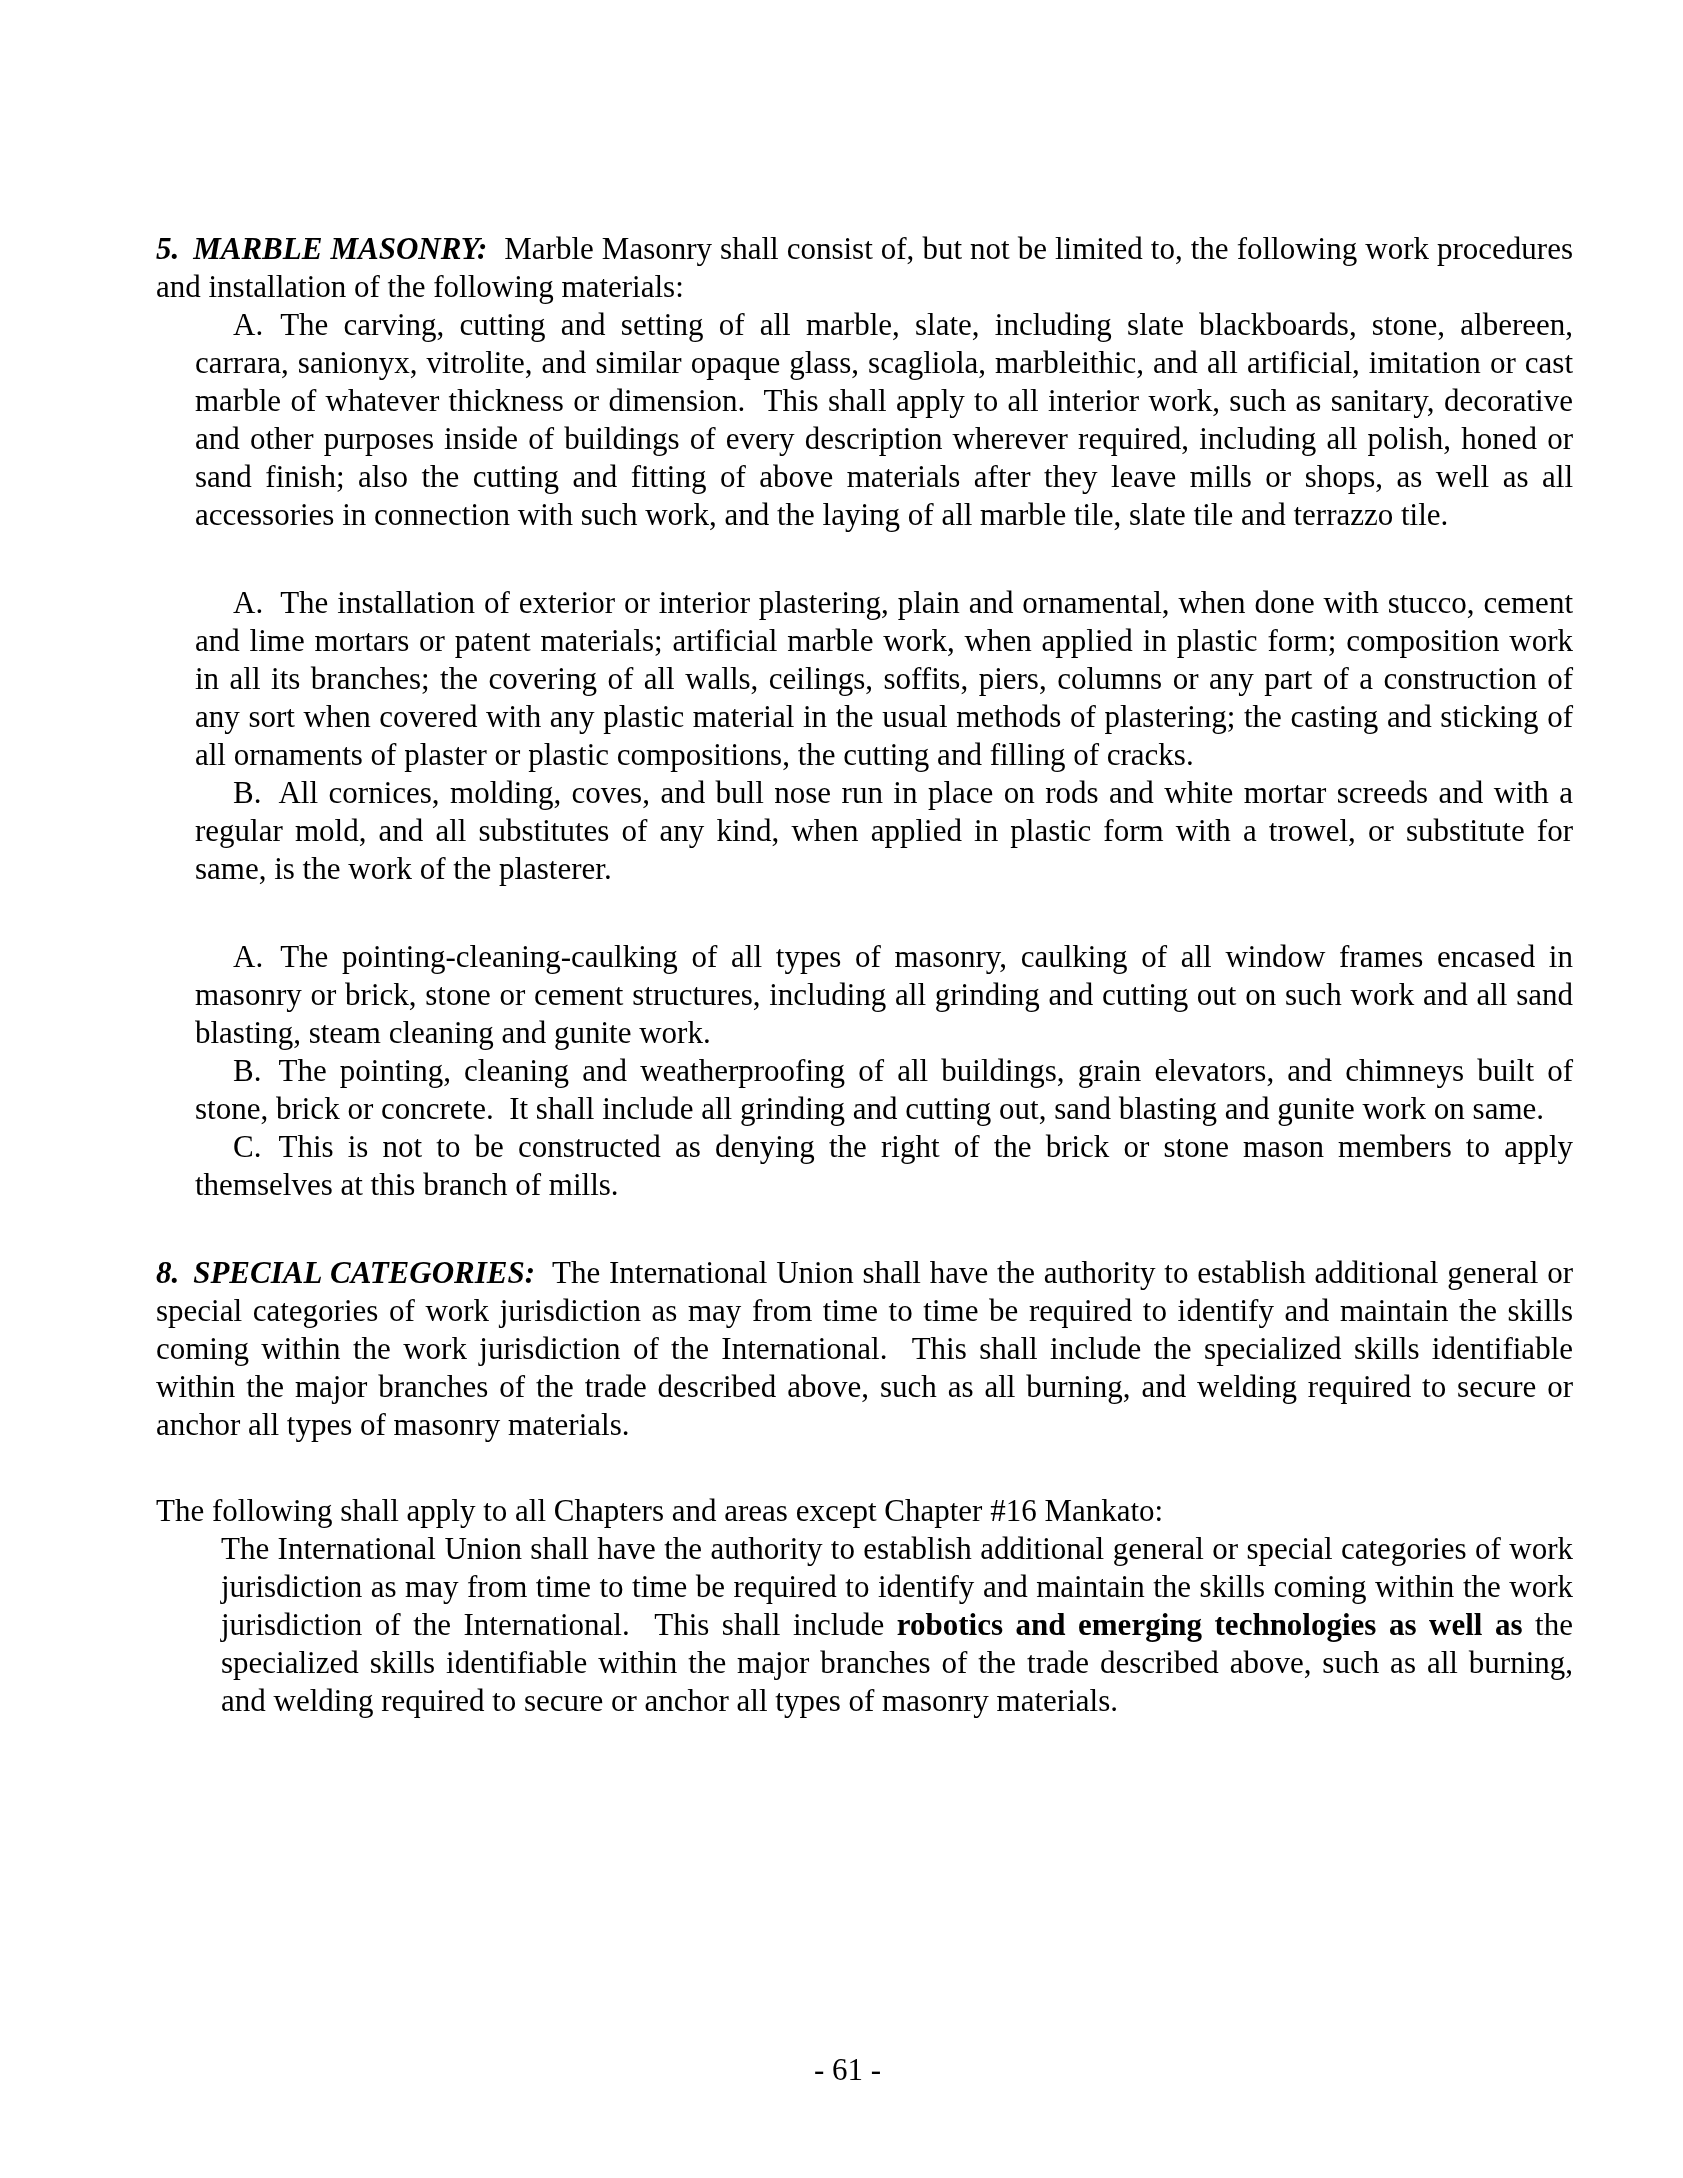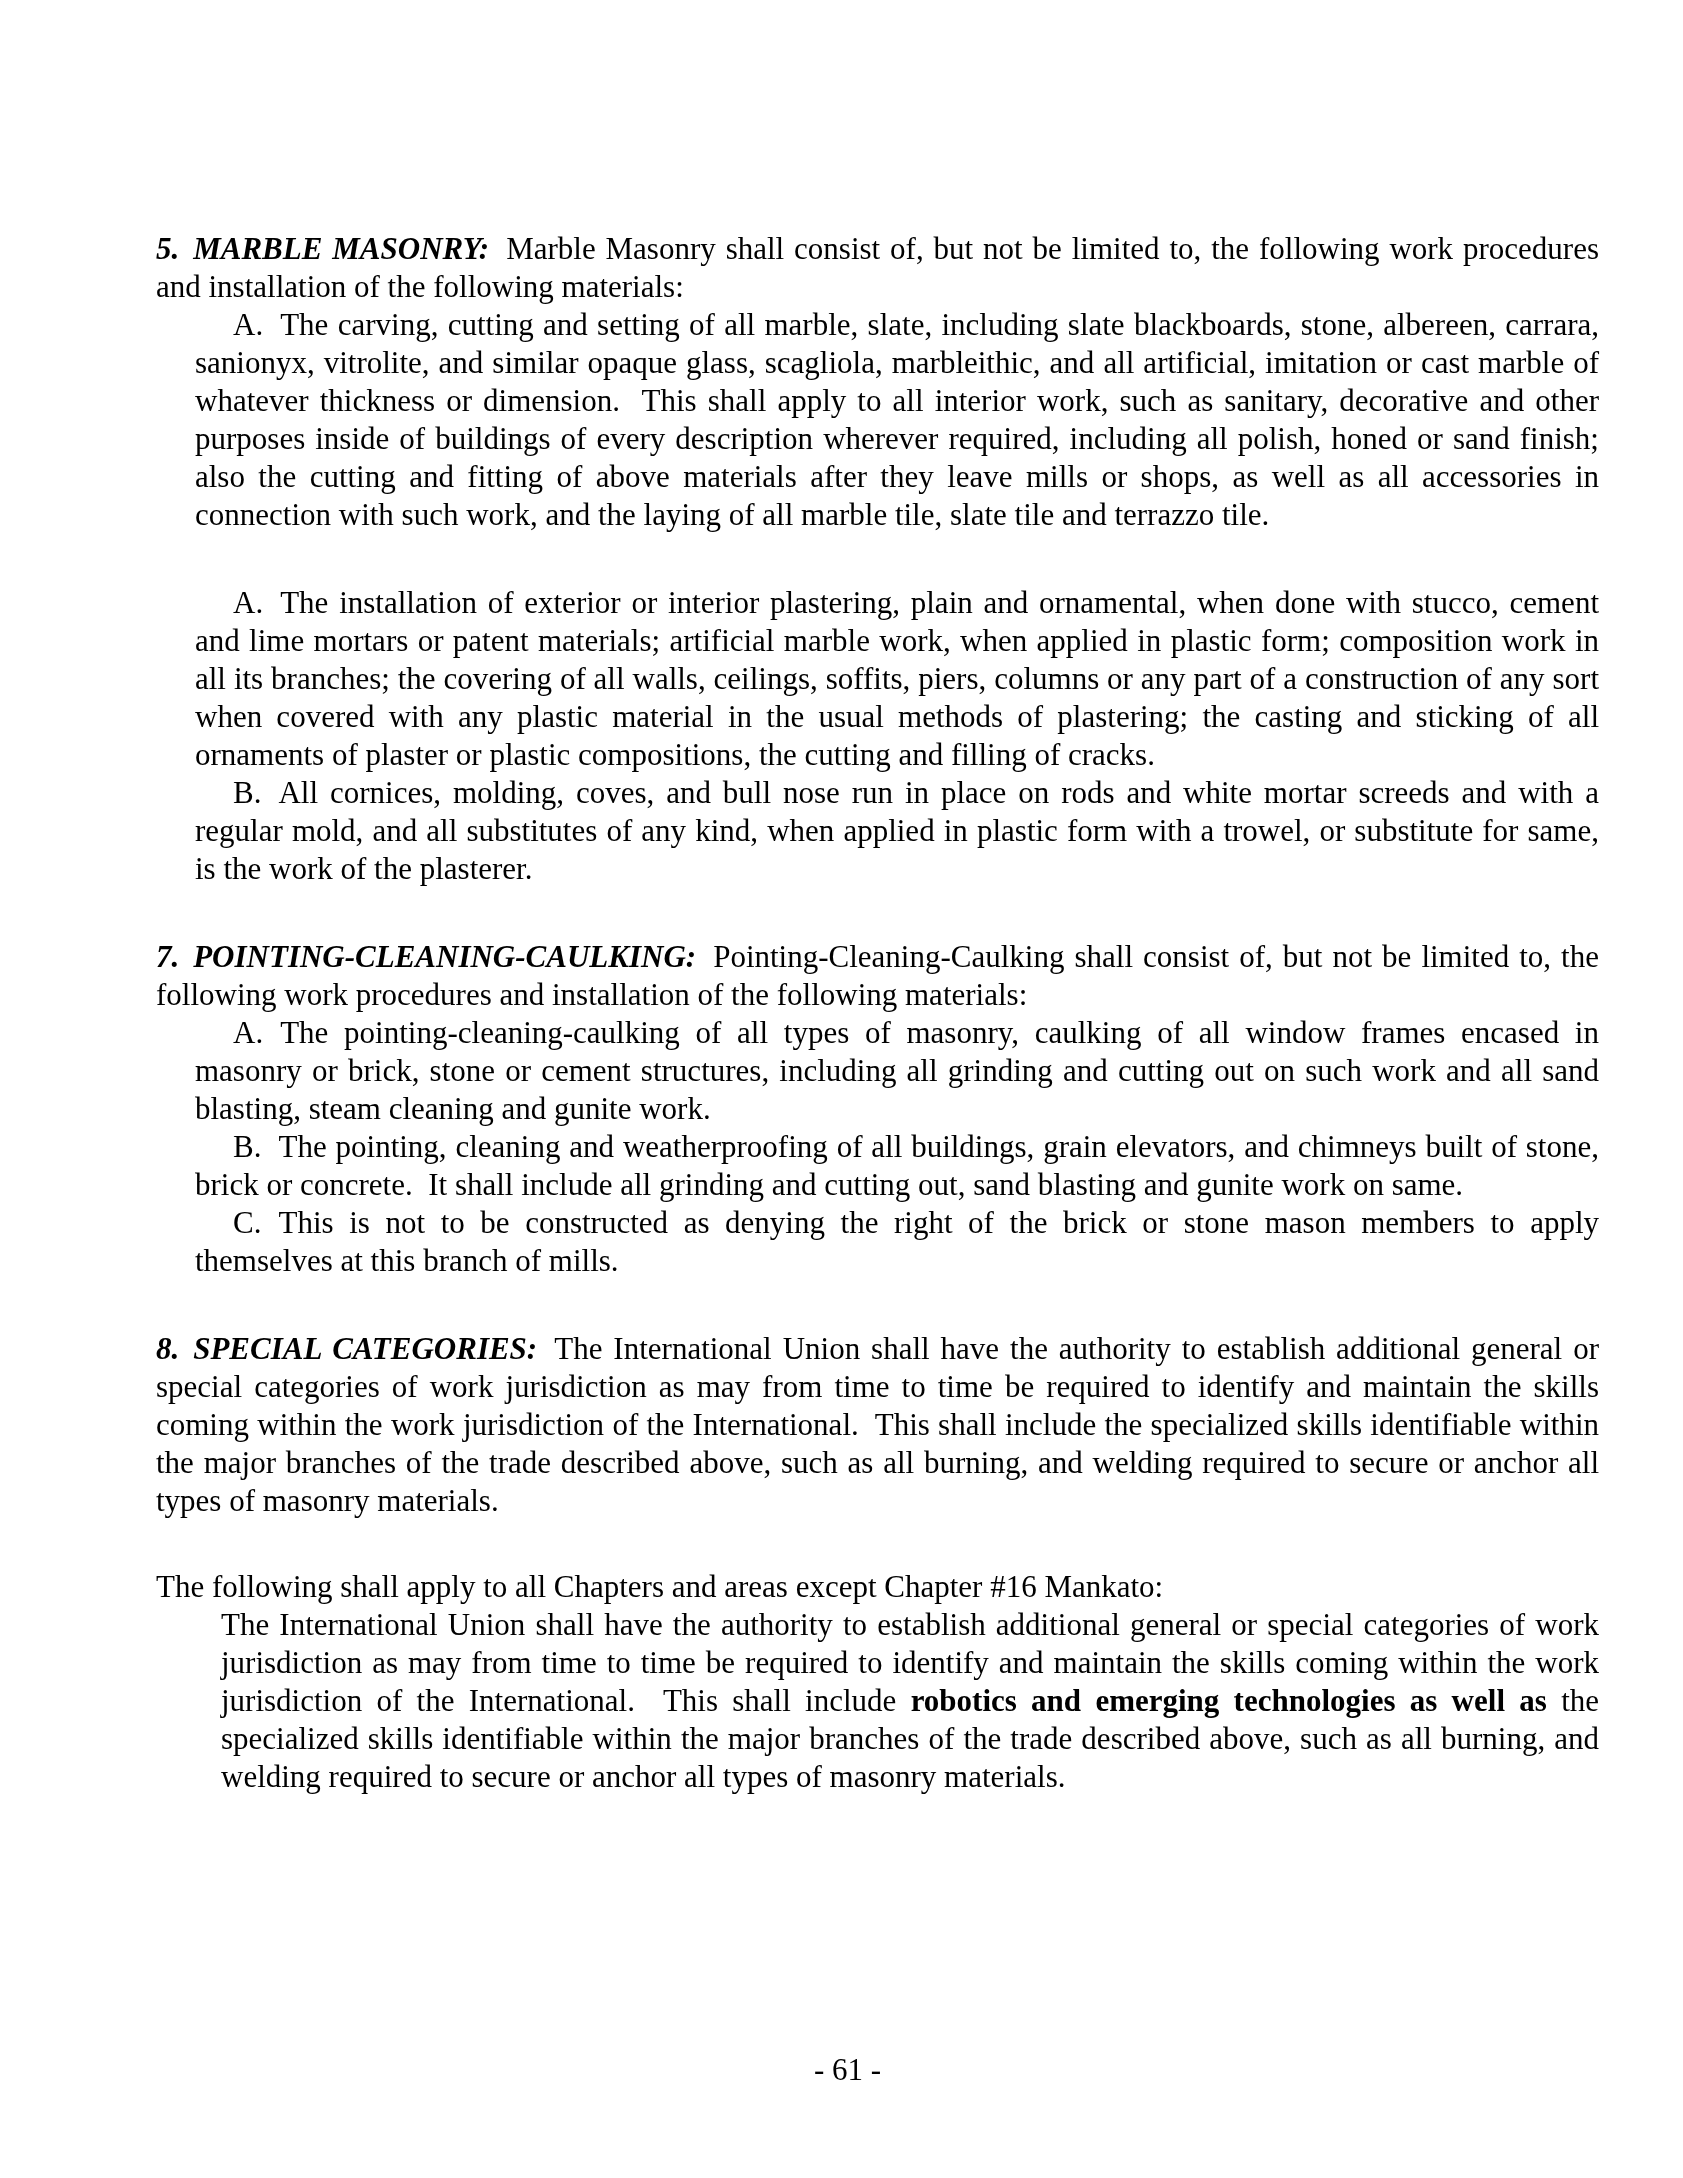--- a/index.html
+++ b/index.html
@@ -10,21 +10,21 @@
   .page {
     position: relative;
     width: 1683px;
     height: 2178px;
     background: #ffffff;
     color: #000000;
     font-family: "Liberation Serif", "DejaVu Serif", serif;
     font-size: 31px;
     line-height: 38px;
     box-sizing: border-box;
-    padding: 230px 84px 0 156px;
+    padding: 230px 110px 0 156px;
   }
   .para {
     margin: 0;
     text-align: justify;
     white-space: pre-wrap;
   }
   .sec { margin-top: 50px; }
   .sec.first { margin-top: 0; }
   .sec-num {
     font-weight: bold;
@@ -60,21 +60,20 @@
     <p class="para"><span class="sec-num">5.</span><span class="sec-title">MARBLE MASONRY:</span><span class="sec-intro">Marble Masonry shall consist of, but not be limited to, the following work procedures and installation of the following materials:</span></p>
     <p class="para item"><span class="item-label">A.</span><span>The carving, cutting and setting of all marble, slate, including slate blackboards, stone, albereen, carrara, sanionyx, vitrolite, and similar opaque glass, scagliola, marbleithic, and all artificial, imitation or cast marble of whatever thickness or dimension.  This shall apply to all interior work, such as sanitary, decorative and other purposes inside of buildings of every description wherever required, including all polish, honed or sand finish; also the cutting and fitting of above materials after they leave mills or shops, as well as all accessories in connection with such work, and the laying of all marble tile, slate tile and terrazzo tile.</span></p>
   </section>
 
   <section class="sec">
     <p class="para item"><span class="item-label">A.</span><span>The installation of exterior or interior plastering, plain and ornamental, when done with stucco, cement and lime mortars or patent materials; artificial marble work, when applied in plastic form; composition work in all its branches; the covering of all walls, ceilings, soffits, piers, columns or any part of a construction of any sort when covered with any plastic material in the usual methods of plastering; the casting and sticking of all ornaments of plaster or plastic compositions, the cutting and filling of cracks.</span></p>
     <p class="para item"><span class="item-label">B.</span><span>All cornices, molding, coves, and bull nose run in place on rods and white mortar screeds and with a regular mold, and all substitutes of any kind, when applied in plastic form with a trowel, or substitute for same, is the work of the plasterer.</span></p>
   </section>
 
   <section class="sec">
-    <p class="para"><span class="sec-num">7.</span><span class="sec-title">POINTING-CLEANING-CAULKING:</span><span class="sec-intro">Pointing-Cleaning-Caulking shall consist of, but not be limited to, the following work procedures and installation of the following materials:</span></p>
     <p class="para item"><span class="item-label">A.</span><span>The pointing-cleaning-caulking of all types of masonry, caulking of all window frames encased in masonry or brick, stone or cement structures, including all grinding and cutting out on such work and all sand blasting, steam cleaning and gunite work.</span></p>
     <p class="para item"><span class="item-label">B.</span><span>The pointing, cleaning and weatherproofing of all buildings, grain elevators, and chimneys built of stone, brick or concrete.  It shall include all grinding and cutting out, sand blasting and gunite work on same.</span></p>
     <p class="para item"><span class="item-label">C.</span><span>This is not to be constructed as denying the right of the brick or stone mason members to apply themselves at this branch of mills.</span></p>
   </section>
 
   <section class="sec">
     <p class="para"><span class="sec-num">8.</span><span class="sec-title">SPECIAL CATEGORIES:</span><span class="sec-intro">The International Union shall have the authority to establish additional general or special categories of work jurisdiction as may from time to time be required to identify and maintain the skills coming within the work jurisdiction of the International.  This shall include the specialized skills identifiable within the major branches of the trade described above, such as all burning, and welding required to secure or anchor all types of masonry materials.</span></p>
   </section>
 
   <section class="sec addendum">

